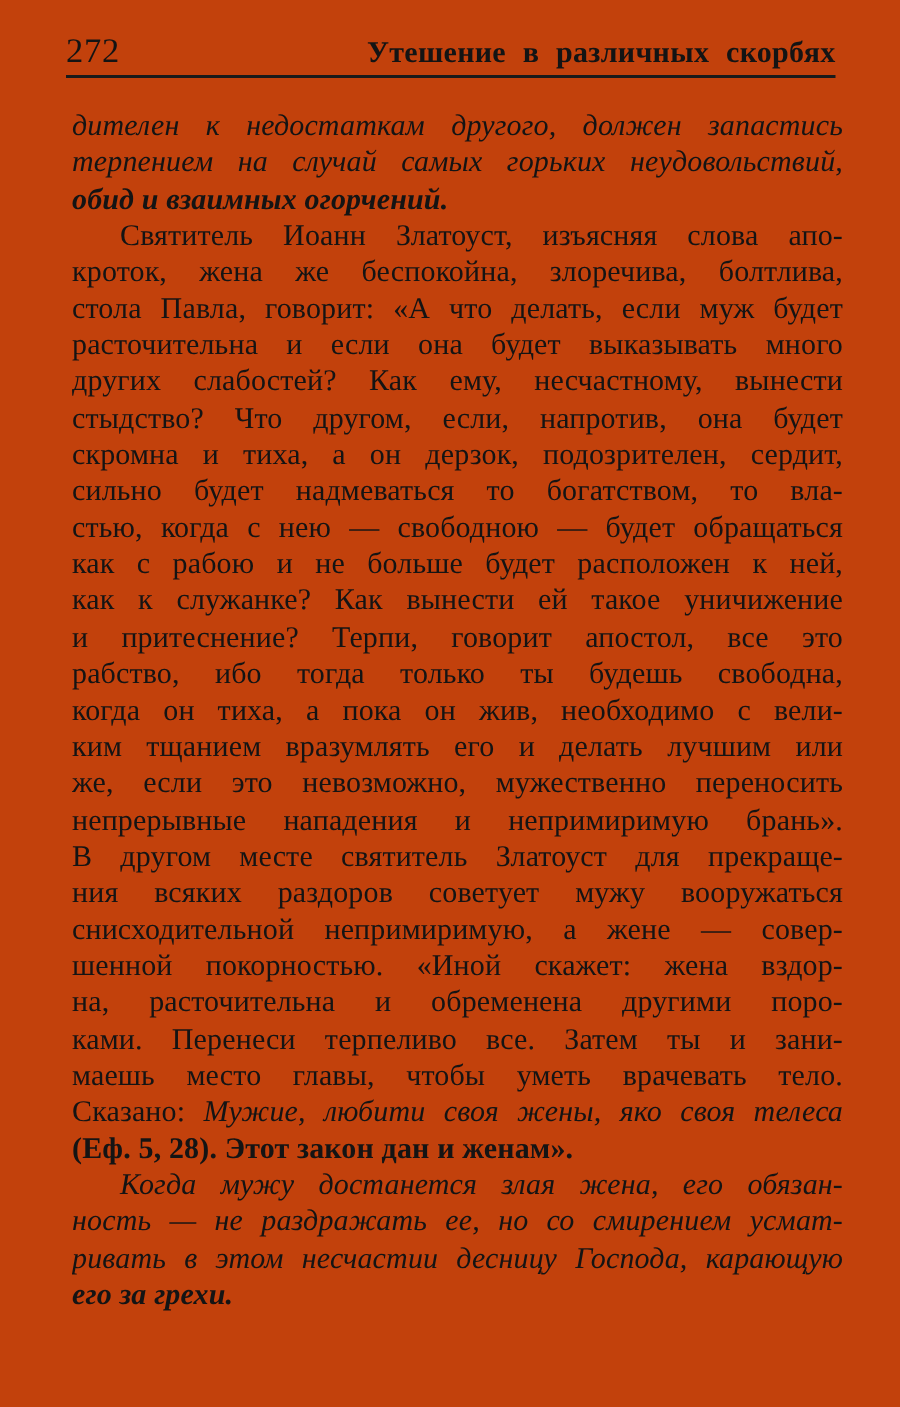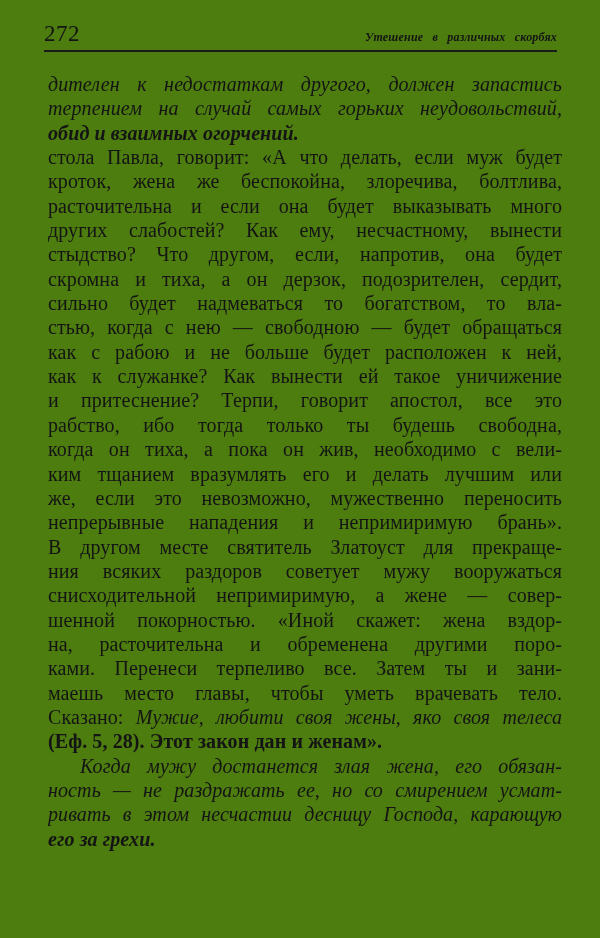--- a/index.html
+++ b/index.html
@@ -2,42 +2,41 @@
 <html lang="ru"><head>
 <meta charset="utf-8">
 <style>
   * { margin: 0; padding: 0; box-sizing: border-box; }
   html, body { background: #e8e8e8; }
   .page {
     position: relative;
     width: 600px;
     height: 938px;
     margin: 0 auto;
-    background: #4d7c0f;
+    background: #c2410c;
     color: #141414;
     font-family: "Liberation Serif", "DejaVu Serif", serif;
     overflow: hidden;
   }
   .header {
     position: absolute;
     top: 21px;
     left: 44px;
     right: 43px;
     display: flex;
     justify-content: space-between;
     align-items: baseline;
   }
   .page-number {
     font-size: 23px;
     letter-spacing: 0.5px;
   }
   .running-title {
-    font-size: 12px;
+    font-size: 20px;
     font-weight: bold;
-    font-style: italic;
     word-spacing: 6px;
     letter-spacing: 0.2px;
   }
   .header-rule {
     position: absolute;
     top: 50px;
     left: 44px;
     width: 513px;
     height: 0;
     border-top: 2px solid #1a1a1a;
@@ -82,22 +81,23 @@
     <span class="running-title">Утешение в различных скорбях</span>
   </div>
   <div class="header-rule"></div>
   <div class="page-body">
       <div class="para italic">
         <div class="line"><span>дителен к недостаткам другого, должен запастись</span></div>
         <div class="line"><span>терпением на случай самых горьких неудовольствий,</span></div>
         <div class="line last"><span>обид и взаимных огорчений.</span></div>
       </div>
       <div class="para">
+        <div class="line indent"><span>Святитель Иоанн Златоуст, изъясняя слова апо-</span></div>
+        <div class="line"><span>кроток, жена же беспокойна, злоречива, болтлива,</span></div>
         <div class="line"><span>стола Павла, говорит: «А что делать, если муж будет</span></div>
-        <div class="line"><span>кроток, жена же беспокойна, злоречива, болтлива,</span></div>
         <div class="line"><span>расточительна и если она будет выказывать много</span></div>
         <div class="line"><span>других слабостей? Как ему, несчастному, вынести</span></div>
         <div class="line"><span>стыдство? Что другом, если, напротив, она будет</span></div>
         <div class="line"><span>скромна и тиха, а он дерзок, подозрителен, сердит,</span></div>
         <div class="line"><span>сильно будет надмеваться то богатством, то вла-</span></div>
         <div class="line"><span>стью, когда с нею — свободною — будет обращаться</span></div>
         <div class="line"><span>как с рабою и не больше будет расположен к ней,</span></div>
         <div class="line"><span>как к служанке? Как вынести ей такое уничижение</span></div>
         <div class="line"><span>и притеснение? Терпи, говорит апостол, все это</span></div>
         <div class="line"><span>рабство, ибо тогда только ты будешь свободна,</span></div>

